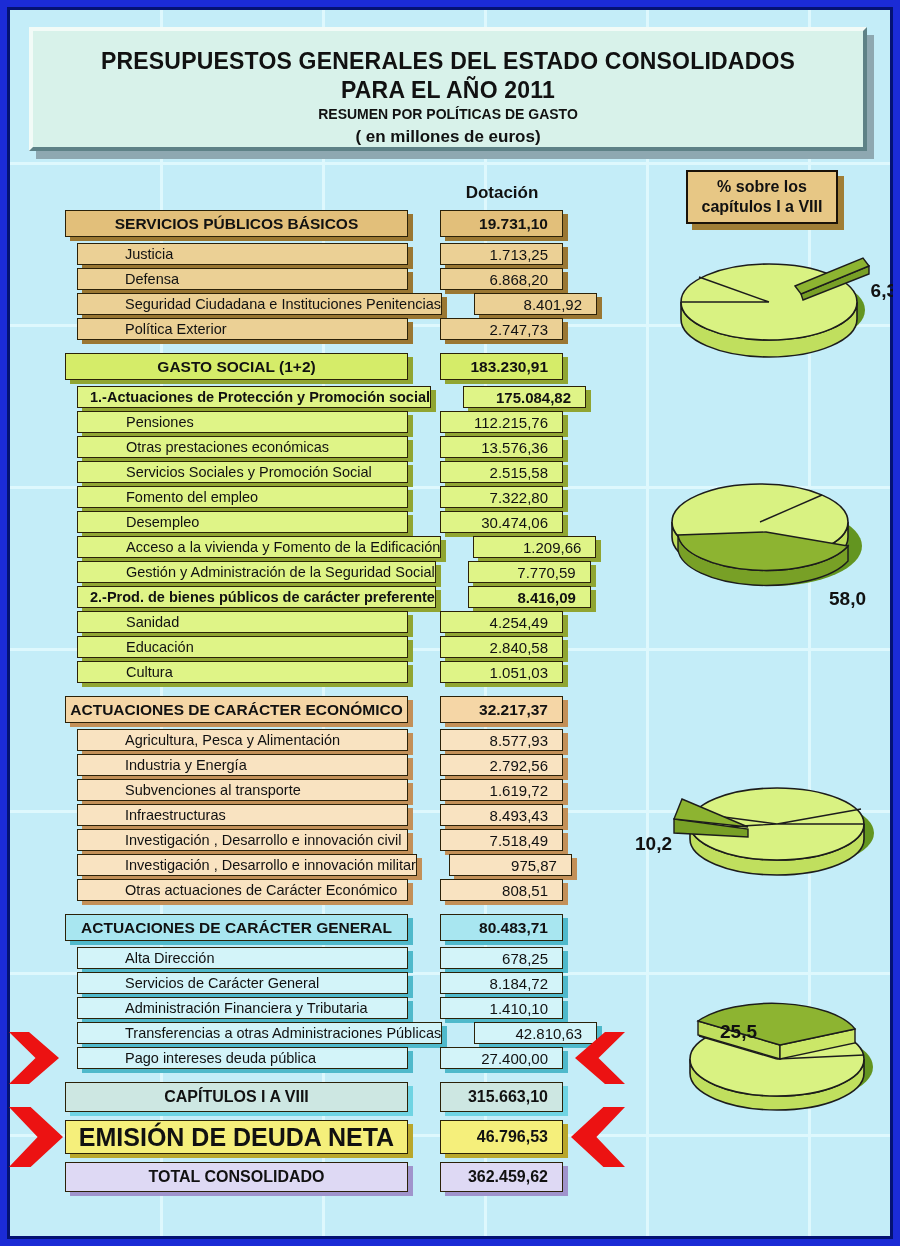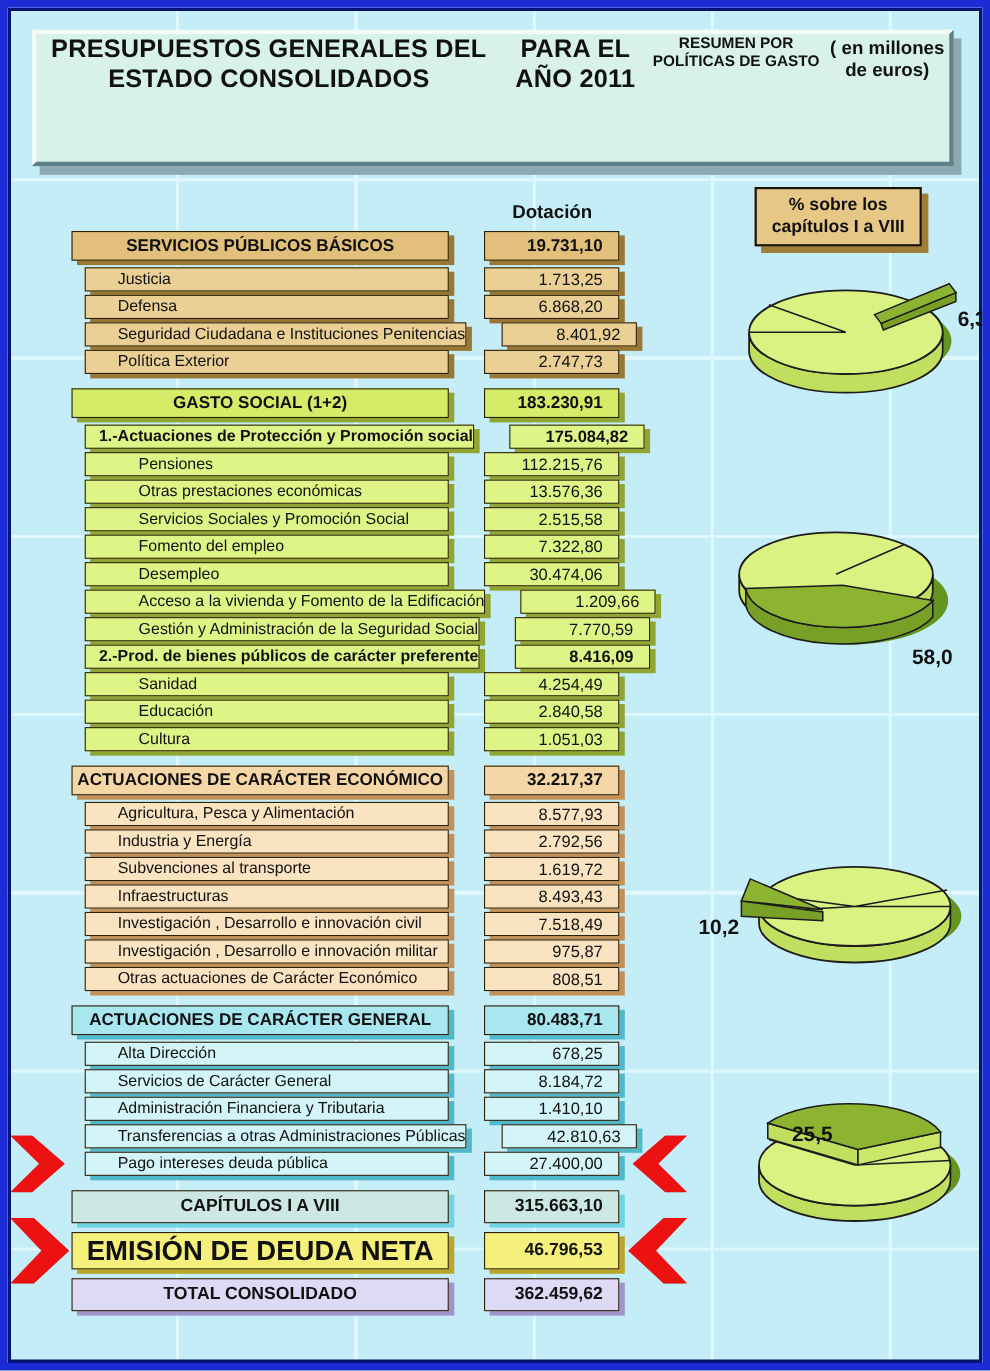--- a/index.html
+++ b/index.html
@@ -10,21 +10,21 @@
     background-image:
       repeating-linear-gradient(to right, transparent 0 159px, #def8fd 159px 162px),
       repeating-linear-gradient(to bottom, transparent 0 159px, #def8fd 159px 162px);
     background-position:-6px -4px;
     overflow:hidden;}
   
   .title-panel{position:absolute;left:22px;top:20px;width:838px;height:124px;box-sizing:border-box;
     background:#d8f2ea;text-align:center;
     border:4px solid;border-color:#f2fbf7 #5e8287 #5e8287 #f2fbf7;
     box-shadow:7px 8px 0 #8ea8b1;
-    display:flex;flex-direction:row;justify-content:center;gap:2px;}
+    display:flex;flex-direction:column;justify-content:flex-end;gap:2px;}
   .t1,.t2{font-size:23px;font-weight:bold;letter-spacing:.2px;}
   .t3{font-size:14px;font-weight:bold;}
   .t4{font-size:17px;font-weight:bold;margin-top:3px;}
   
   .dotacion{position:absolute;left:432px;top:176px;width:126px;text-align:center;
     font-size:17px;font-weight:bold;}
   .pct-box{position:absolute;left:679px;top:163px;width:152px;box-sizing:border-box;
     background:#e7c785;border:2px solid #1a1208;box-shadow:6px 6px 0 #a07e36;
     text-align:center;font-size:16px;font-weight:bold;padding:5px 2px;line-height:1.25;}
   
@@ -36,21 +36,21 @@
   .label-bar{flex:0 0 343px;}
   .value-bar{flex:0 0 123px;}
   .value-bar span{width:100%;text-align:right;padding-right:14px;font-size:15px;}
   .header-row{margin-bottom:6px;}
   .header-row .bar{height:27px;background:var(--h);}
   .header-row .label-bar{justify-content:center;}
   .header-row span{font-weight:bold;font-size:15.5px;}
   .item-row{margin-bottom:3px;}
   .item-row .bar{height:22px;background:var(--i);}
   .item-row .label-bar{flex-basis:331px;margin-left:12px;}
-  .item-row .label-bar span{font-size:14.5px;padding-left:29px;white-space:nowrap;}
+  .item-row .label-bar span{font-size:14.5px;padding-left:47px;white-space:nowrap;}
   .item-row.sub .label-bar span{padding-left:48px;}
   .item-row.boldrow .label-bar span{padding-left:12px;font-weight:bold;}
   .item-row.boldrow .value-bar span{font-weight:bold;}
   .item-row .label-bar::before{content:"";position:absolute;left:-17px;bottom:-3px;width:22px;height:13px;
     background:var(--i);border:1px solid #2b2108;box-shadow:3px 3px 0 var(--e);z-index:-1;}
   
   .total-row{margin-bottom:8px;}
   .total-row .bar{height:30px;background:var(--h);}
   .total-row .label-bar{justify-content:center;}
   .total-row span{font-weight:bold;font-size:16px;}

